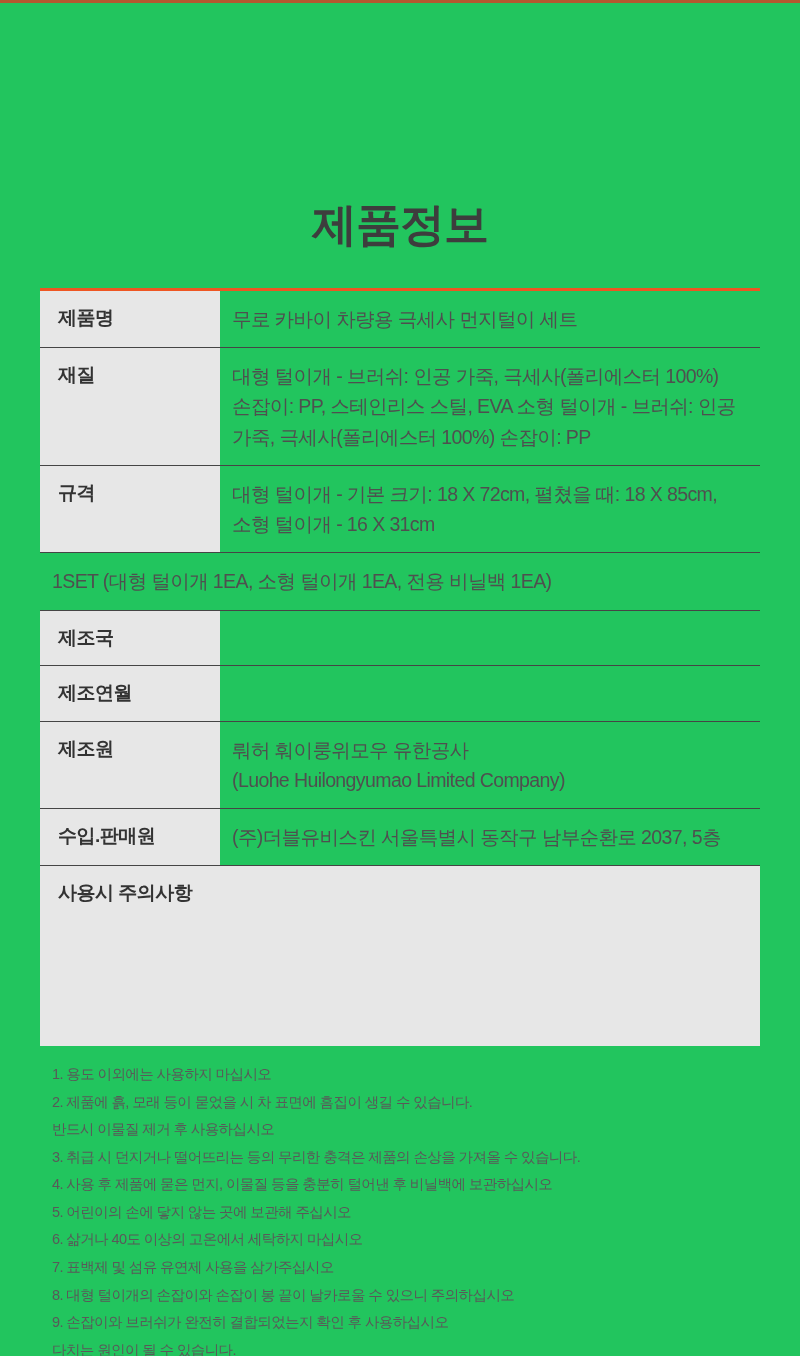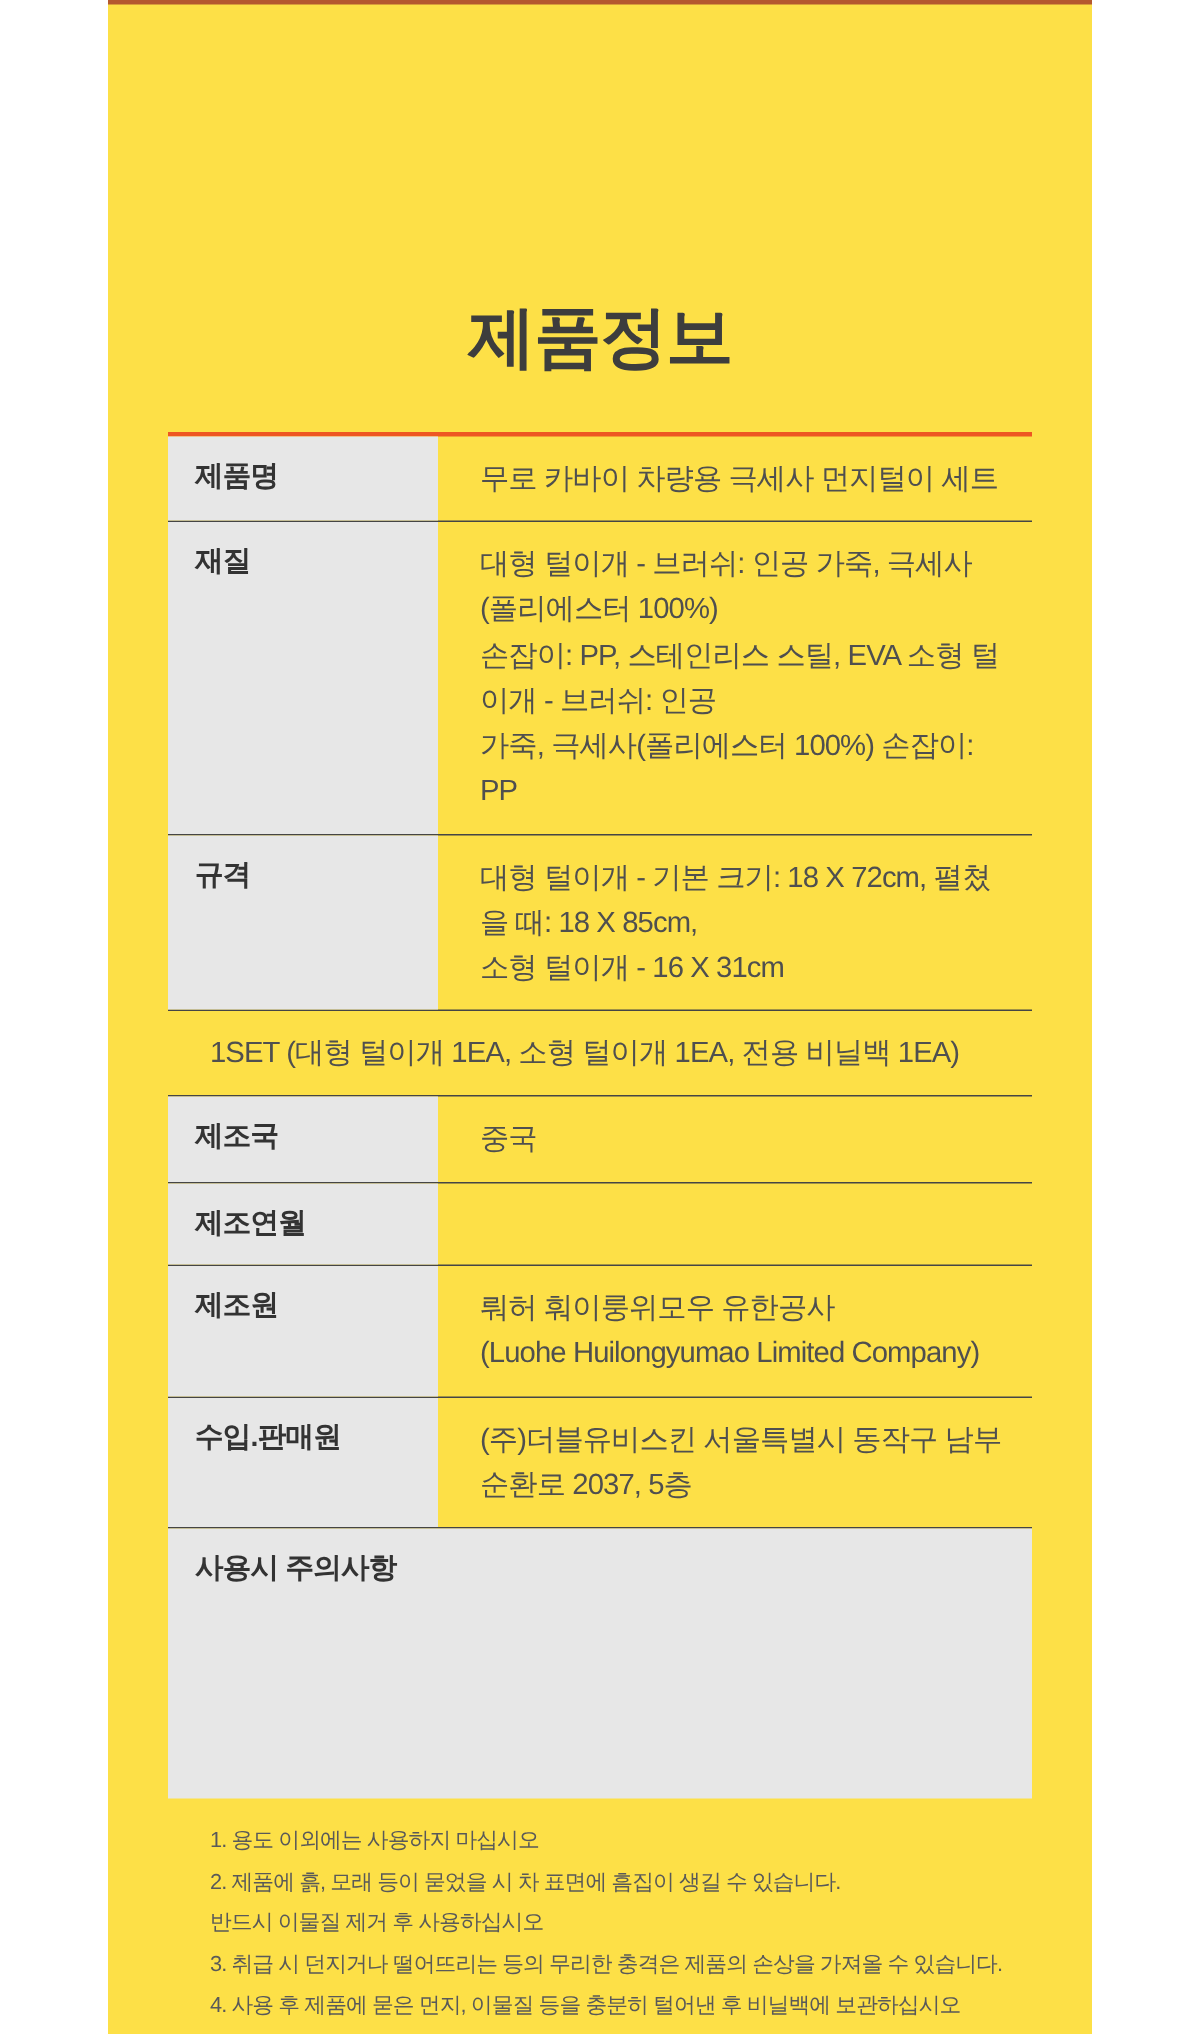--- a/index.html
+++ b/index.html
@@ -2,24 +2,24 @@
 <html lang="ko"><head>
 <meta charset="utf-8">
 <style>
   * { margin: 0; padding: 0; box-sizing: border-box; }
   html, body {
     background: #ffffff;
     font-family: "Liberation Sans", "DejaVu Sans", sans-serif;
   }
   .page {
     position: relative;
-    width: 656px;
+    width: 800px;
     height: 1356px;
     margin: 0 auto;
-    background: #fde047;
+    background: #22c55e;
     overflow: hidden;
   }
   .top-bar {
     width: 100%;
     height: 3px;
     background: #b4582f;
   }
   .title {
     margin: 192px 0 33px;
     text-align: center;
@@ -43,21 +43,21 @@
     background: #e7e7e7;
     padding: 13px 10px 13px 18px;
     font-size: 19px;
     font-weight: 700;
     color: #333333;
     letter-spacing: -0.5px;
     line-height: 1.5;
   }
   .value-cell {
     flex: 1;
-    padding: 13px 18px 13px 28px;
+    padding: 13px 18px 13px 12px;
     font-size: 19.5px;
     color: #4f4f4f;
     letter-spacing: -0.6px;
     line-height: 1.55;
     white-space: pre-line;
   }
   .row-precautions .value-cell {
     font-size: 14.5px;
     line-height: 1.9;
     color: #595959;
@@ -93,21 +93,20 @@
       <div class="value-cell">대형 털이개 - 기본 크기: 18 X 72cm, 펼쳤을 때: 18 X 85cm,
 소형 털이개 - 16 X 31cm</div>
     </div>
 
     <div class="row">
       <div class="value-cell">1SET (대형 털이개 1EA, 소형 털이개 1EA, 전용 비닐백 1EA)</div>
     </div>
 
     <div class="row">
       <div class="label-cell">제조국</div>
-      <div class="value-cell">중국</div>
     </div>
 
     <div class="row">
       <div class="label-cell">제조연월</div>
     </div>
 
     <div class="row">
       <div class="label-cell">제조원</div>
       <div class="value-cell">뤄허 훠이룽위모우 유한공사
 (Luohe Huilongyumao Limited Company)</div>

